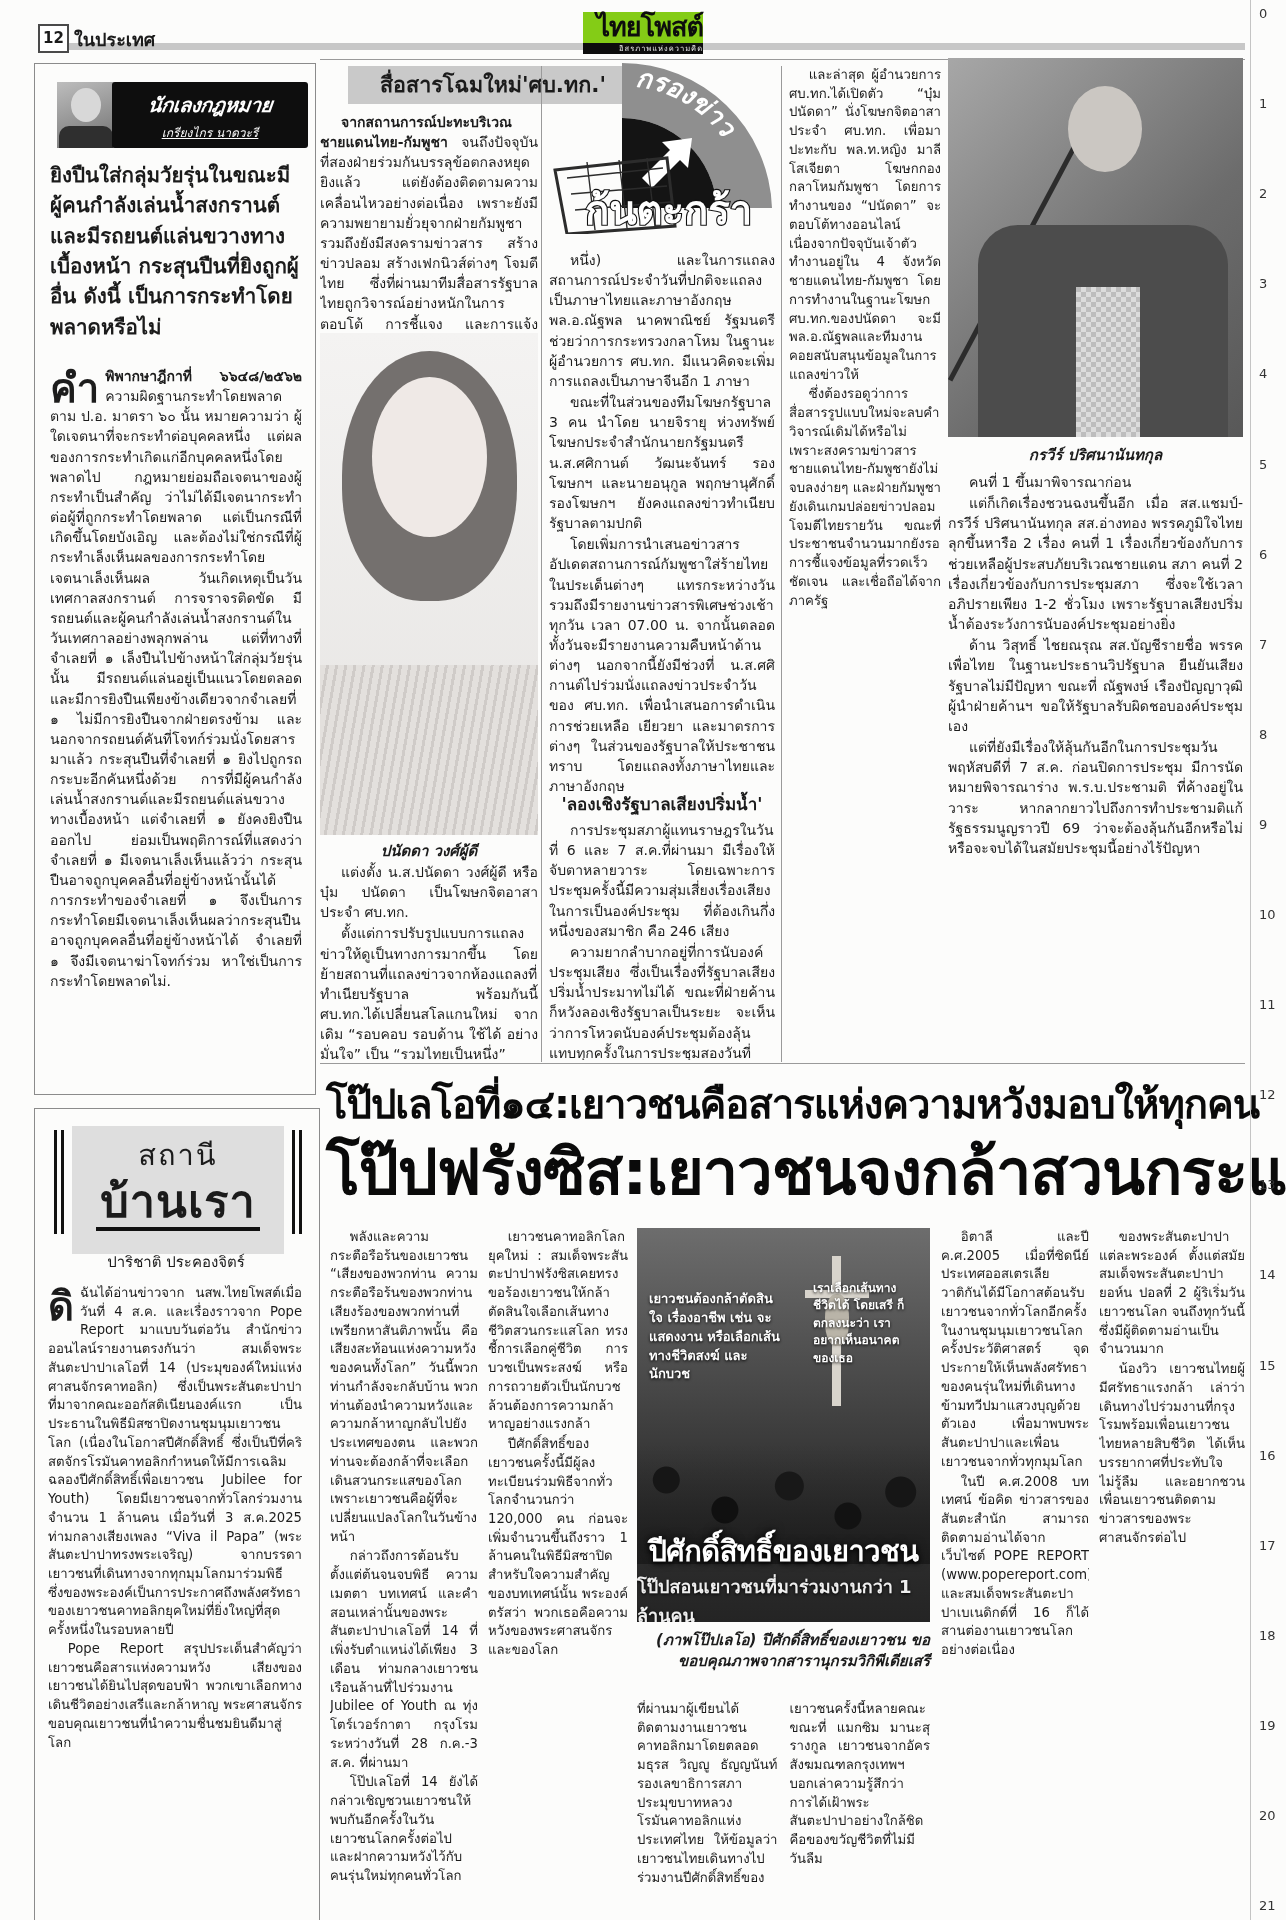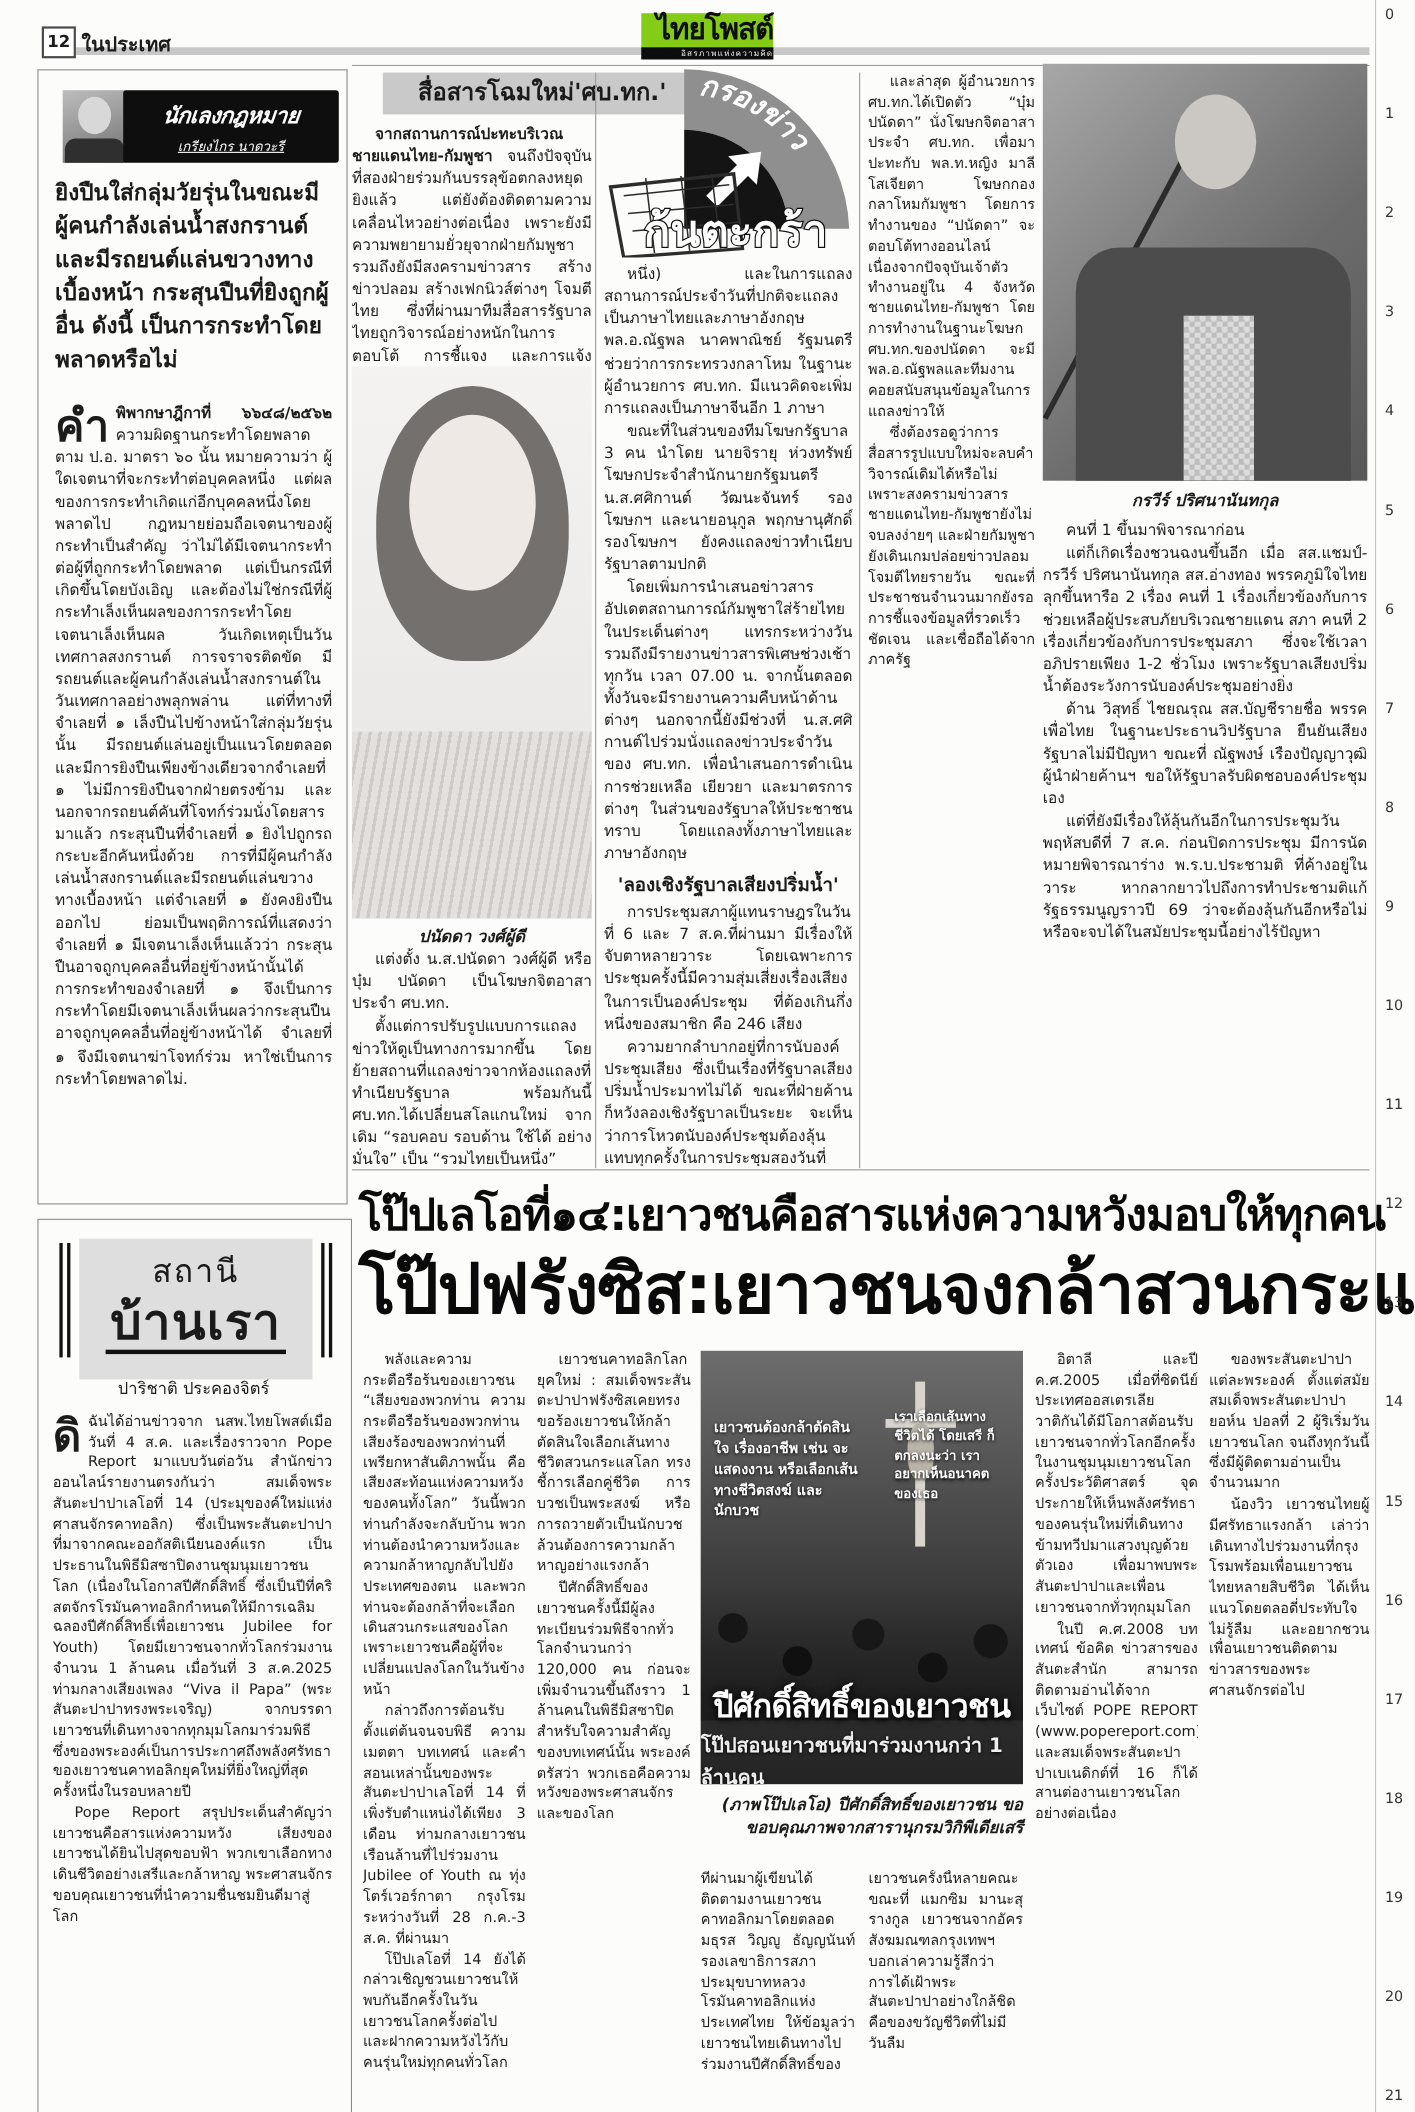--- a/index.html
+++ b/index.html
@@ -135,21 +135,21 @@
     <div class="hair"></div>
       <div class="face"></div>
       <div class="blouse"></div>
   </div>
   <div class="abs cap" style="left:320px;top:839px;width:218px">ปนัดดา วงศ์ผู้ดี</div>
   <div class="abs t" style="left:320px;top:862px;width:218px;height:198px">
     <div class="para">แต่งตั้ง น.ส.ปนัดดา วงศ์ผู้ดี หรือบุ๋ม ปนัดดา เป็นโฆษกจิตอาสาประจำ ศบ.ทก.</div>
     <div class="para">ตั้งแต่การปรับรูปแบบการแถลงข่าวให้ดูเป็นทางการมากขึ้น โดยย้ายสถานที่แถลงข่าวจากห้องแถลงที่ทำเนียบรัฐบาล พร้อมกันนี้ ศบ.ทก.ได้เปลี่ยนสโลแกนใหม่ จากเดิม “รอบคอบ รอบด้าน ใช้ได้ อย่างมั่นใจ” เป็น “รวมไทยเป็นหนึ่ง”</div>
   </div>
 
-  <div class="abs t" style="left:549px;top:240px;width:226px;height:544px">
+  <div class="abs t" style="left:549px;top:250px;width:226px;height:544px">
     <div class="para">หนึ่ง) และในการแถลงสถานการณ์ประจำวันที่ปกติจะแถลงเป็นภาษาไทยและภาษาอังกฤษ พล.อ.ณัฐพล นาคพาณิชย์ รัฐมนตรีช่วยว่าการกระทรวงกลาโหม ในฐานะผู้อำนวยการ ศบ.ทก. มีแนวคิดจะเพิ่มการแถลงเป็นภาษาจีนอีก 1 ภาษา</div>
     <div class="para">ขณะที่ในส่วนของทีมโฆษกรัฐบาล 3 คน นำโดย นายจิรายุ ห่วงทรัพย์ โฆษกประจำสำนักนายกรัฐมนตรี น.ส.ศศิกานต์ วัฒนะจันทร์ รองโฆษกฯ และนายอนุกูล พฤกษานุศักดิ์ รองโฆษกฯ ยังคงแถลงข่าวทำเนียบรัฐบาลตามปกติ</div>
     <div class="para">โดยเพิ่มการนำเสนอข่าวสารอัปเดตสถานการณ์กัมพูชาใส่ร้ายไทยในประเด็นต่างๆ แทรกระหว่างวัน รวมถึงมีรายงานข่าวสารพิเศษช่วงเช้าทุกวัน เวลา 07.00 น. จากนั้นตลอดทั้งวันจะมีรายงานความคืบหน้าด้านต่างๆ นอกจากนี้ยังมีช่วงที่ น.ส.ศศิกานต์ไปร่วมนั่งแถลงข่าวประจำวันของ ศบ.ทก. เพื่อนำเสนอการดำเนินการช่วยเหลือ เยียวยา และมาตรการต่างๆ ในส่วนของรัฐบาลให้ประชาชนทราบ โดยแถลงทั้งภาษาไทยและภาษาอังกฤษ</div>
 
   </div>
   <div class="abs subhead" style="left:549px;top:790px;width:226px">'ลองเชิงรัฐบาลเสียงปริ่มน้ำ'</div>
   <div class="abs t" style="left:549px;top:820px;width:226px;height:240px">
     <div class="para">การประชุมสภาผู้แทนราษฎรในวันที่ 6 และ 7 ส.ค.ที่ผ่านมา มีเรื่องให้จับตาหลายวาระ โดยเฉพาะการประชุมครั้งนี้มีความสุ่มเสี่ยงเรื่องเสียงในการเป็นองค์ประชุม ที่ต้องเกินกึ่งหนึ่งของสมาชิก คือ 246 เสียง</div>
     <div class="para">ความยากลำบากอยู่ที่การนับองค์ประชุมเสียง ซึ่งเป็นเรื่องที่รัฐบาลเสียงปริ่มน้ำประมาทไม่ได้ ขณะที่ฝ่ายค้านก็หวังลองเชิงรัฐบาลเป็นระยะ จะเห็นว่าการโหวตนับองค์ประชุมต้องลุ้นแทบทุกครั้งในการประชุมสองวันที่ผ่านมา</div>
 
@@ -217,21 +217,21 @@
   </div>
   <div class="abs cap" style="left:637px;top:1630px;width:293px;text-align:right;font-size:15px;line-height:1.4">(ภาพโป๊ปเลโอ) ปีศักดิ์สิทธิ์ของเยาวชน ขอขอบคุณภาพจากสารานุกรมวิกิพีเดียเสรี</div>
   <div class="abs t small" style="left:637px;top:1700px;width:293px;height:212px;column-count:2;column-gap:12px">ที่ผ่านมาผู้เขียนได้ติดตามงานเยาวชนคาทอลิกมาโดยตลอด มธุรส วิญญู ธัญญนันท์ รองเลขาธิการสภาประมุขบาทหลวงโรมันคาทอลิกแห่งประเทศไทย ให้ข้อมูลว่า เยาวชนไทยเดินทางไปร่วมงานปีศักดิ์สิทธิ์ของเยาวชนครั้งนี้หลายคณะ ขณะที่ แมกซิม มานะสุรางกูล เยาวชนจากอัครสังฆมณฑลกรุงเทพฯ บอกเล่าความรู้สึกว่า การได้เฝ้าพระสันตะปาปาอย่างใกล้ชิดคือของขวัญชีวิตที่ไม่มีวันลืม</div>
 
   <div class="abs t small" style="left:941px;top:1228px;width:148px;height:686px">
     <div class="para">อิตาลี และปี ค.ศ.2005 เมื่อที่ซิดนีย์ ประเทศออสเตรเลีย วาติกันได้มีโอกาสต้อนรับเยาวชนจากทั่วโลกอีกครั้งในงานชุมนุมเยาวชนโลกครั้งประวัติศาสตร์ จุดประกายให้เห็นพลังศรัทธาของคนรุ่นใหม่ที่เดินทางข้ามทวีปมาแสวงบุญด้วยตัวเอง เพื่อมาพบพระสันตะปาปาและเพื่อนเยาวชนจากทั่วทุกมุมโลก</div>
     <div class="para">ในปี ค.ศ.2008 บทเทศน์ ข้อคิด ข่าวสารของสันตะสำนัก สามารถติดตามอ่านได้จากเว็บไซต์ POPE REPORT (www.popereport.com) และสมเด็จพระสันตะปาปาเบเนดิกต์ที่ 16 ก็ได้สานต่องานเยาวชนโลกอย่างต่อเนื่อง</div>
   </div>
   <div class="abs t small" style="left:1099px;top:1228px;width:146px;height:686px">
     <div class="para">ของพระสันตะปาปาแต่ละพระองค์ ตั้งแต่สมัยสมเด็จพระสันตะปาปายอห์น ปอลที่ 2 ผู้ริเริ่มวันเยาวชนโลก จนถึงทุกวันนี้ ซึ่งมีผู้ติดตามอ่านเป็นจำนวนมาก</div>
-    <div class="para">น้องวิว เยาวชนไทยผู้มีศรัทธาแรงกล้า เล่าว่าเดินทางไปร่วมงานที่กรุงโรมพร้อมเพื่อนเยาวชนไทยหลายสิบชีวิต ได้เห็นแนวโดยตลอดี่ประทับใจไม่รู้ลืม และอยากชวนเพื่อนเยาวชนติดตามข่าวสารของพระศาสนจักรต่อไป</div>
+    <div class="para">น้องวิว เยาวชนไทยผู้มีศรัทธาแรงกล้า เล่าว่าเดินทางไปร่วมงานที่กรุงโรมพร้อมเพื่อนเยาวชนไทยหลายสิบชีวิต ได้เห็นบรรยากาศที่ประทับใจไม่รู้ลืม และอยากชวนเพื่อนเยาวชนติดตามข่าวสารของพระศาสนจักรต่อไป</div>
   </div>
 
   <div class="rule-v" style="left:1250px;top:0;height:1920px;background:#c4c4c4"></div>
   <div id="margin-marks">
       <div class="mark" style="left: 1259px; top: 6px;">0</div>
       <div class="mark" style="left: 1259px; top: 96px;">1</div>
       <div class="mark" style="left: 1259px; top: 186px;">2</div>
       <div class="mark" style="left: 1259px; top: 276px;">3</div>
       <div class="mark" style="left: 1259px; top: 366px;">4</div>
       <div class="mark" style="left: 1259px; top: 457px;">5</div>

